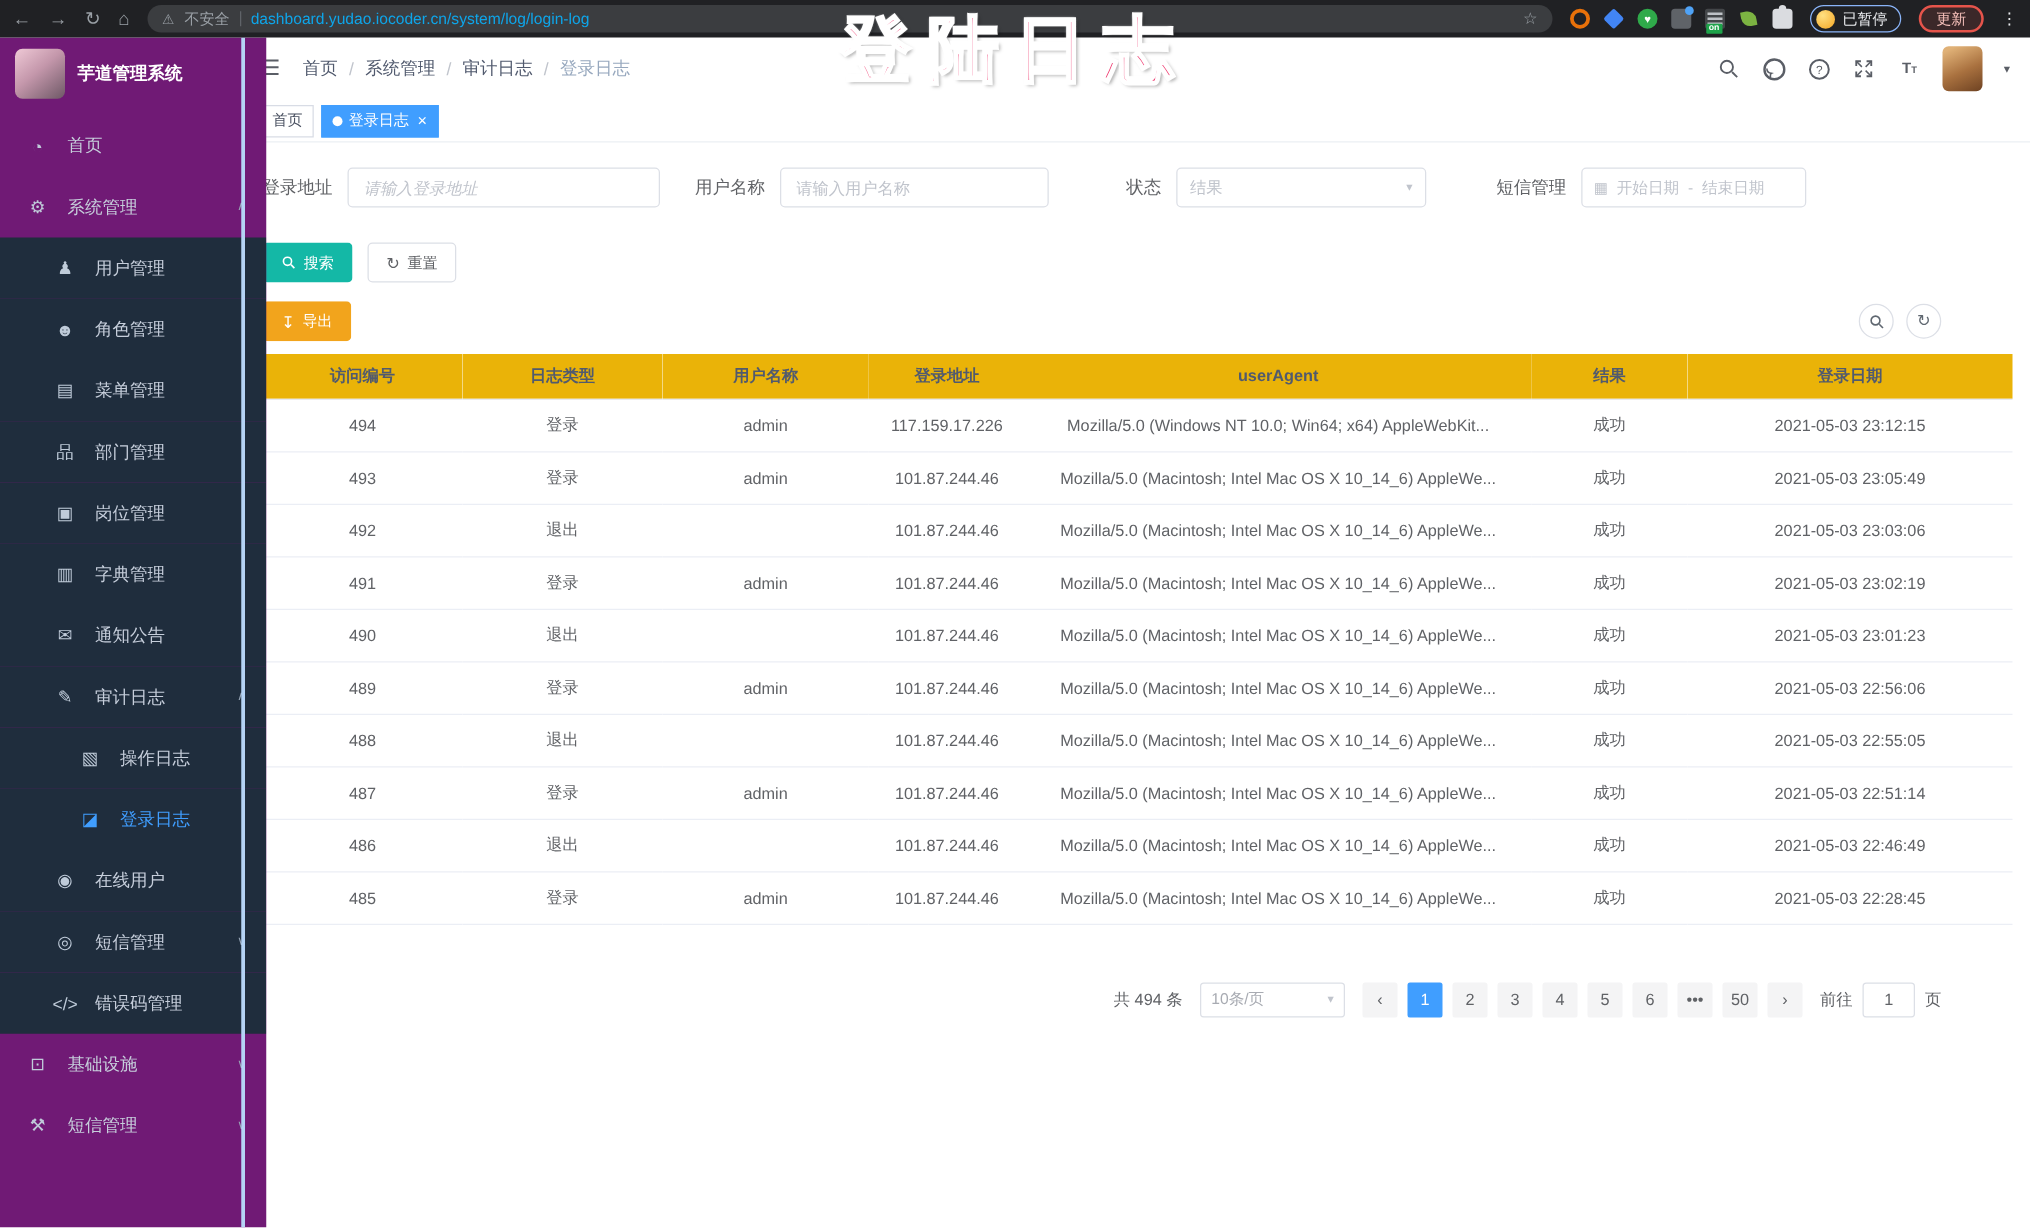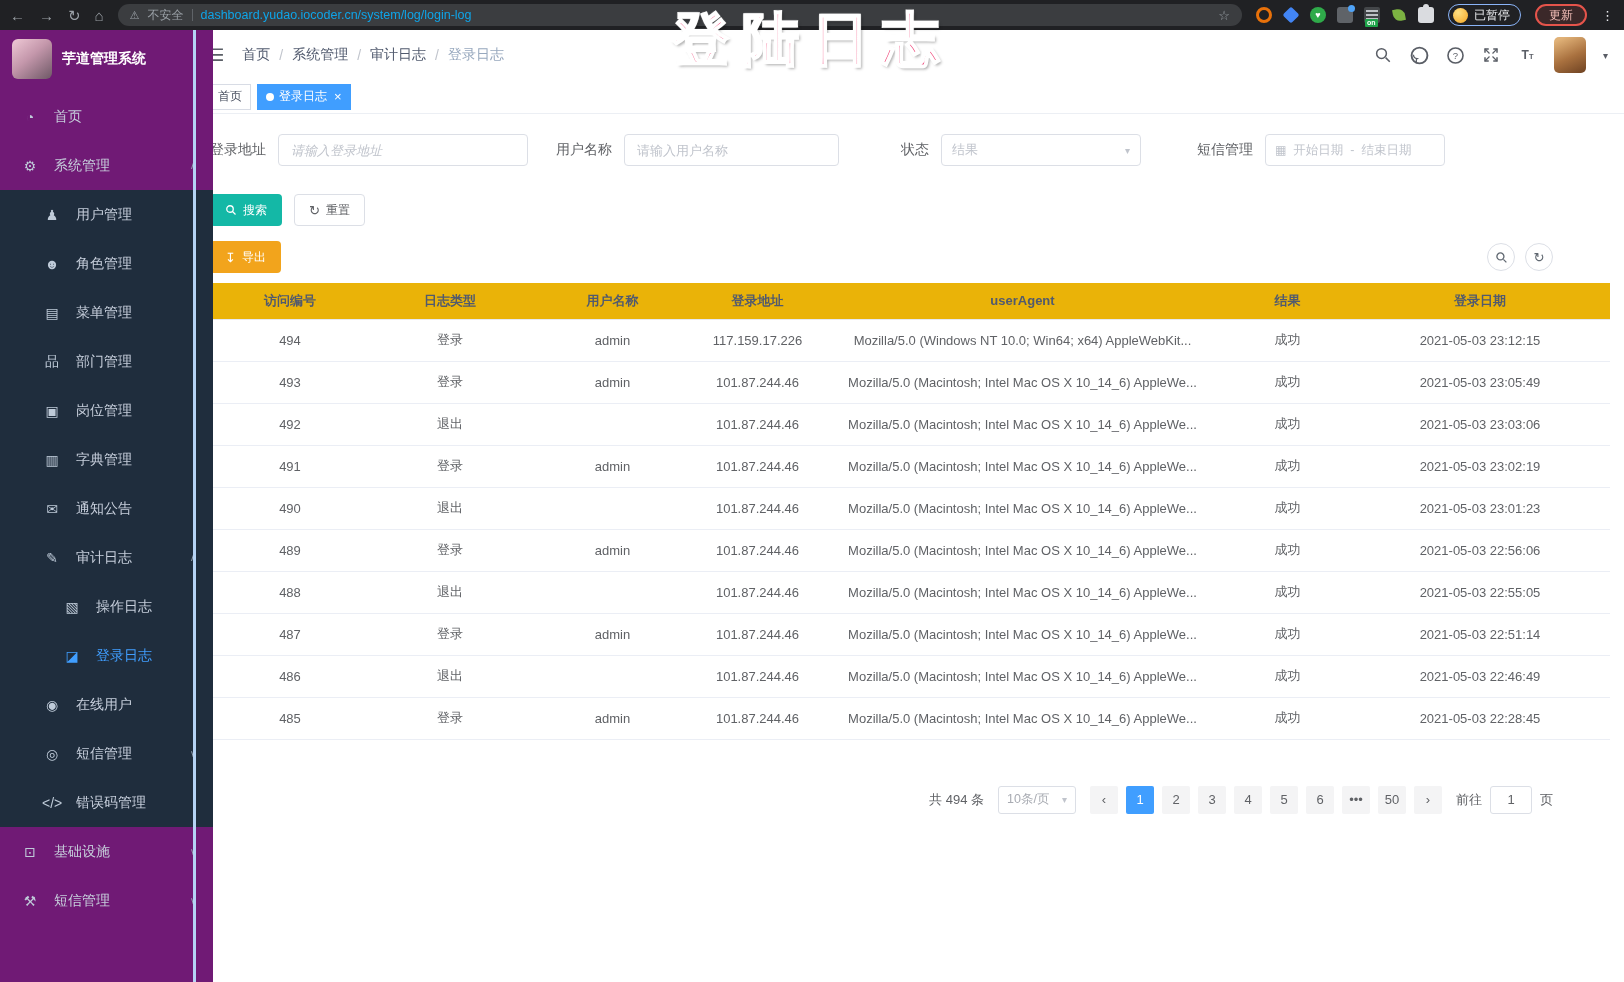--- a/index.html
+++ b/index.html
@@ -117,21 +117,21 @@
     font-size:13px; color:#606266; }
   .log-table th { height:36px; background:#eab308; font-weight:bold; color:#515a6e; text-align:center;
     border-bottom:1px solid #e6e9f0; white-space:nowrap; overflow:hidden; }
   .log-table td { height:42px; text-align:center; border-bottom:1px solid #ebeef5;
     white-space:nowrap; overflow:hidden; text-overflow:ellipsis; }
   .log-table td.ua-cell { text-align:center; padding:0 10px; }
   .c1{width:160px}.c2{width:160px}.c3{width:165px}.c4{width:125px}.c5{width:405px}.c6{width:125px}.c7{width:260px}
 
   .pagination { margin-top:46px; display:flex; align-items:center; justify-content:flex-end;
     padding-right:55px; gap:14px; font-size:13px; color:#606266; }
-  .size-select { width:78px; height:28px; border:1px solid #dcdfe6; border-radius:3px; display:flex;
+  .size-select { width:116px; height:28px; border:1px solid #dcdfe6; border-radius:3px; display:flex;
     align-items:center; justify-content:space-between; padding:0 8px; color:#a8abb2; font-size:12.5px; cursor:pointer; }
   .pages { display:flex; gap:8px; align-items:center; }
   .page-btn { min-width:28px; height:28px; background:#f4f4f5; border:none; border-radius:2px; color:#606266;
     font-size:13px; cursor:pointer; font-family:inherit; padding:0 6px; }
   .page-btn.active { background:#409eff; color:#fff; }
   .goto { display:flex; align-items:center; gap:8px; }
   .goto-input { width:42px; height:28px; border:1px solid #dcdfe6; border-radius:3px; text-align:center;
     font-size:13px; color:#606266; outline:none; }
   svg { display:block; }
 </style>

